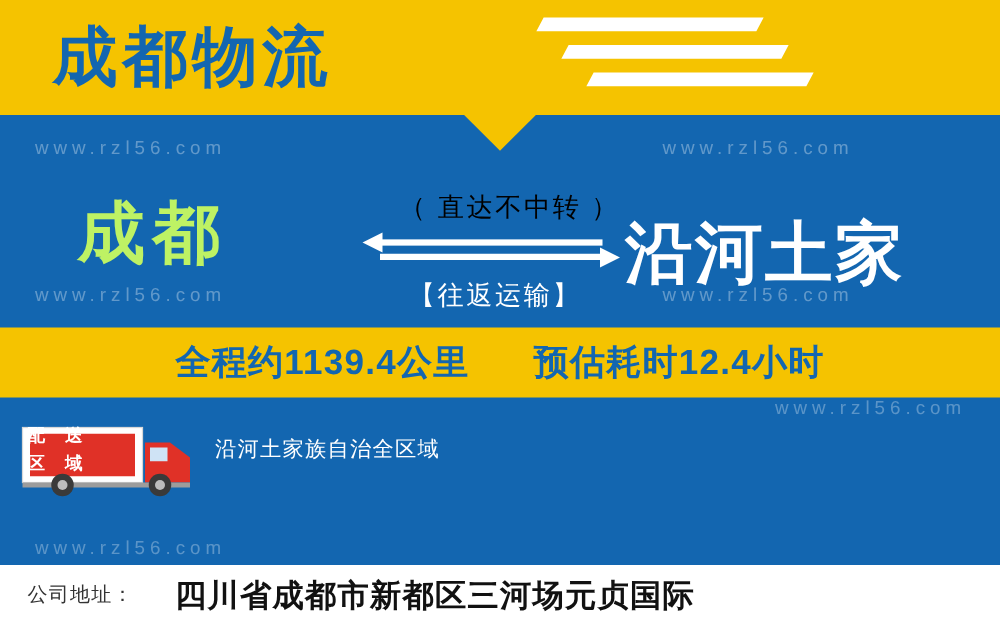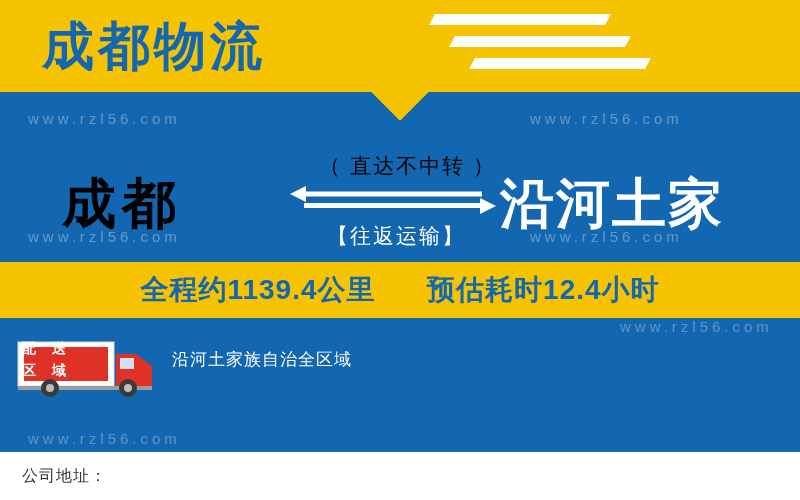--- a/index.html
+++ b/index.html
@@ -59,22 +59,22 @@
     font-family:"Liberation Sans","DejaVu Sans",sans-serif;
   }
   .wm.w1{left:28px;top:110px;}
   .wm.w2{left:530px;top:110px;}
   .wm.w3{left:28px;top:228px;}
   .wm.w4{left:530px;top:228px;}
   .wm.w5{left:620px;top:318px;opacity:.30;}
   .wm.w6{left:28px;top:430px;opacity:.30;}
   
   .city-left{
-    position:absolute;left:62px;top:172px;
-    font-size:54px;line-height:62px;color:#000000;font-weight:bold;
+    position:absolute;left:62px;top:156px;
+    font-size:54px;line-height:62px;color:#bef264;font-weight:bold;
     letter-spacing:6px;white-space:nowrap;text-align:right;
   }
   .city-right{
     position:absolute;left:500px;top:172px;
     font-size:54px;line-height:62px;color:#ffffff;font-weight:bold;
     letter-spacing:2px;white-space:nowrap;
   }
   .route-note{
     position:absolute;left:296px;top:152px;width:200px;text-align:right;
     font-size:21px;color:#000000;letter-spacing:2px;white-space:nowrap;
@@ -180,14 +180,15 @@
       <circle cx="112" cy="52" r="9" fill="#3a3a3a"></circle>
       <circle cx="112" cy="52" r="4" fill="#bdbdbd"></circle>
     </svg>
   </div>
   <div class="truck-label-1">配　送</div>
   <div class="truck-label-2">区　域</div>
   <div class="coverage">沿河土家族自治全区域</div>
 
   <div class="footer"></div>
   <div class="footer-label">公司地址：</div>
+  <div class="footer-addr">四川省成都市新都区三河场元贞国际</div>
 
 </div>
 
 </body></html>

